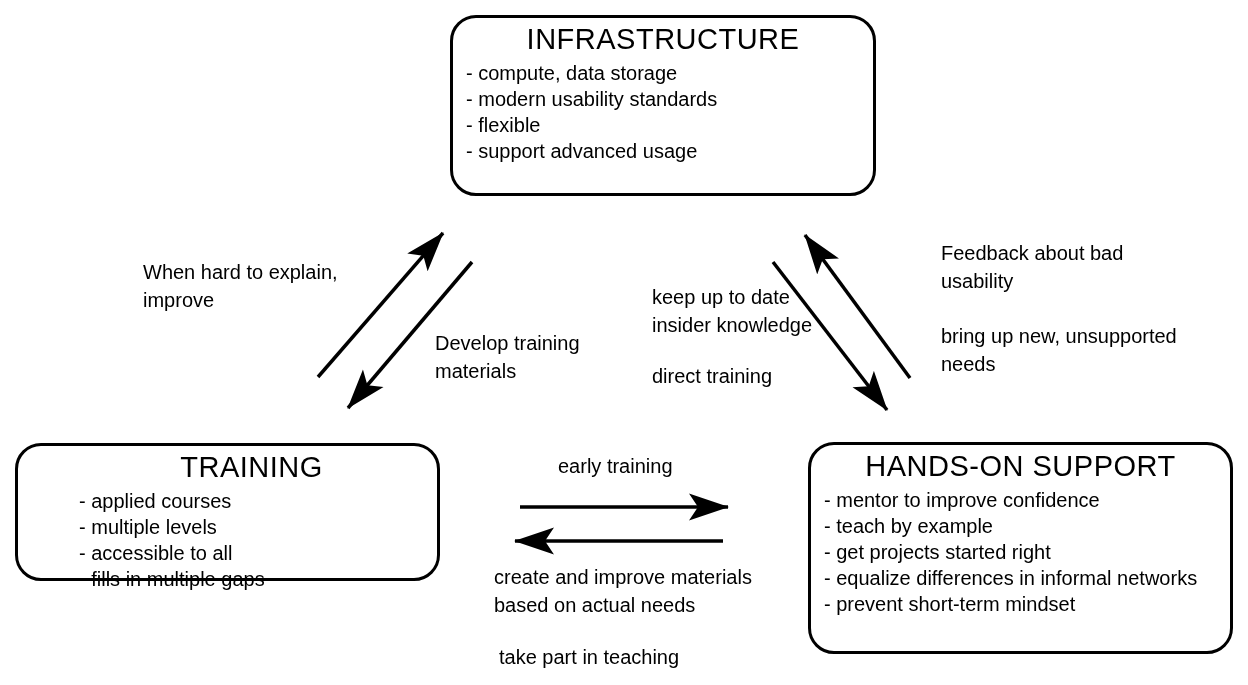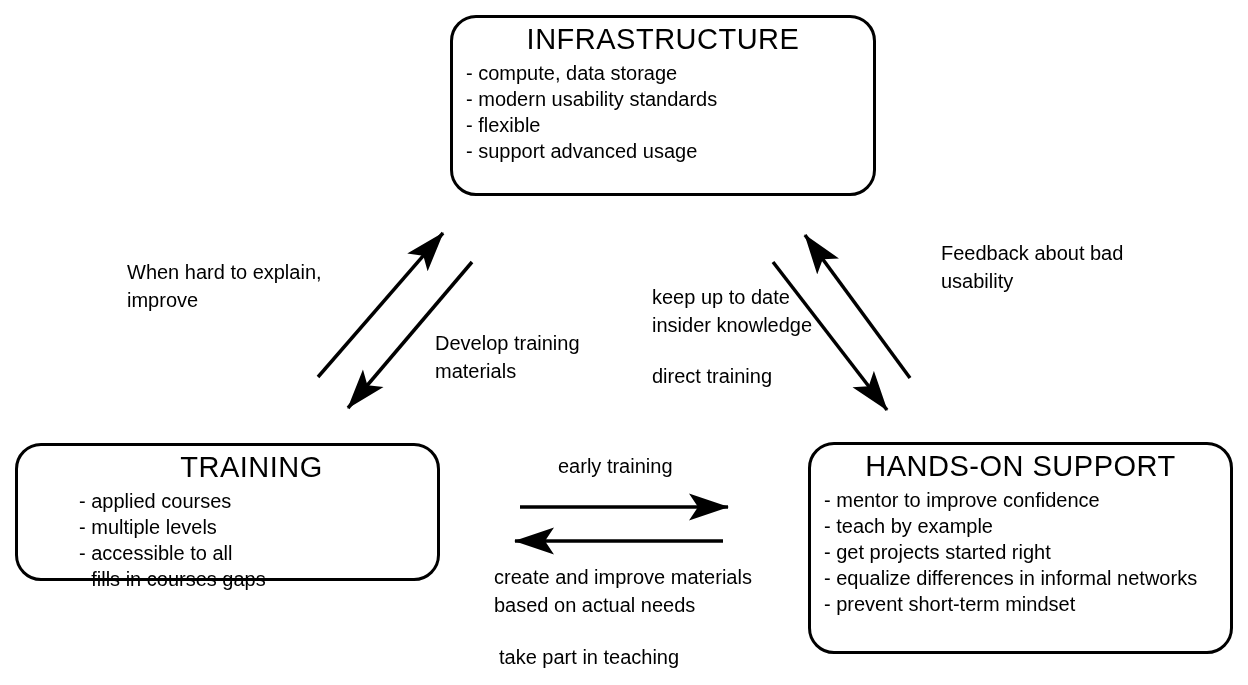--- a/index.html
+++ b/index.html
@@ -78,49 +78,51 @@
       <div class="node-item">- support advanced usage</div>
     </div>
   </div>
 
   <div class="node" style="left:15px; top:443px; width:425px; height:138px;padding-left:48px;">
     <div class="node-title">TRAINING</div>
     <div class="node-items">
       <div class="node-item">- applied courses</div>
       <div class="node-item">- multiple levels</div>
       <div class="node-item">- accessible to all</div>
-      <div class="node-item">- fills in courses gaps</div>
+      <div class="node-item">- fills in multiple gaps</div>
     </div>
   </div>
 
   <div class="node" style="left:808px; top:442px; width:425px; height:212px;">
     <div class="node-title">HANDS-ON SUPPORT</div>
     <div class="node-items">
       <div class="node-item">- mentor to improve confidence</div>
       <div class="node-item">- teach by example</div>
       <div class="node-item">- get projects started right</div>
       <div class="node-item">- equalize differences in informal networks</div>
       <div class="node-item">- prevent short-term mindset</div>
     </div>
   </div>
 
-  <div class="edge-label" style="left:127px; top:258px;">When hard to explain,
+  <div class="edge-label" style="left:143px; top:258px;">When hard to explain,
 improve</div>
 
   <div class="edge-label" style="left:652px; top:283px;">keep up to date
 insider knowledge</div>
 
   <div class="edge-label" style="left:435px; top:329px;">Develop training
 materials</div>
 
   <div class="edge-label" style="left:652px; top:362px;">direct training</div>
 
   <div class="edge-label" style="left:941px; top:239px;">Feedback about bad
 usability</div>
 
+  <div class="edge-label" style="left:941px; top:322px;">bring up new, unsupported
+needs</div>
 
   <div class="edge-label" style="left:558px; top:452px;">early training</div>
 
   <div class="edge-label" style="left:494px; top:563px;">create and improve materials
 based on actual needs</div>
 
   <div class="edge-label" style="left:499px; top:643px;">take part in teaching</div>
 
 </div>
 

